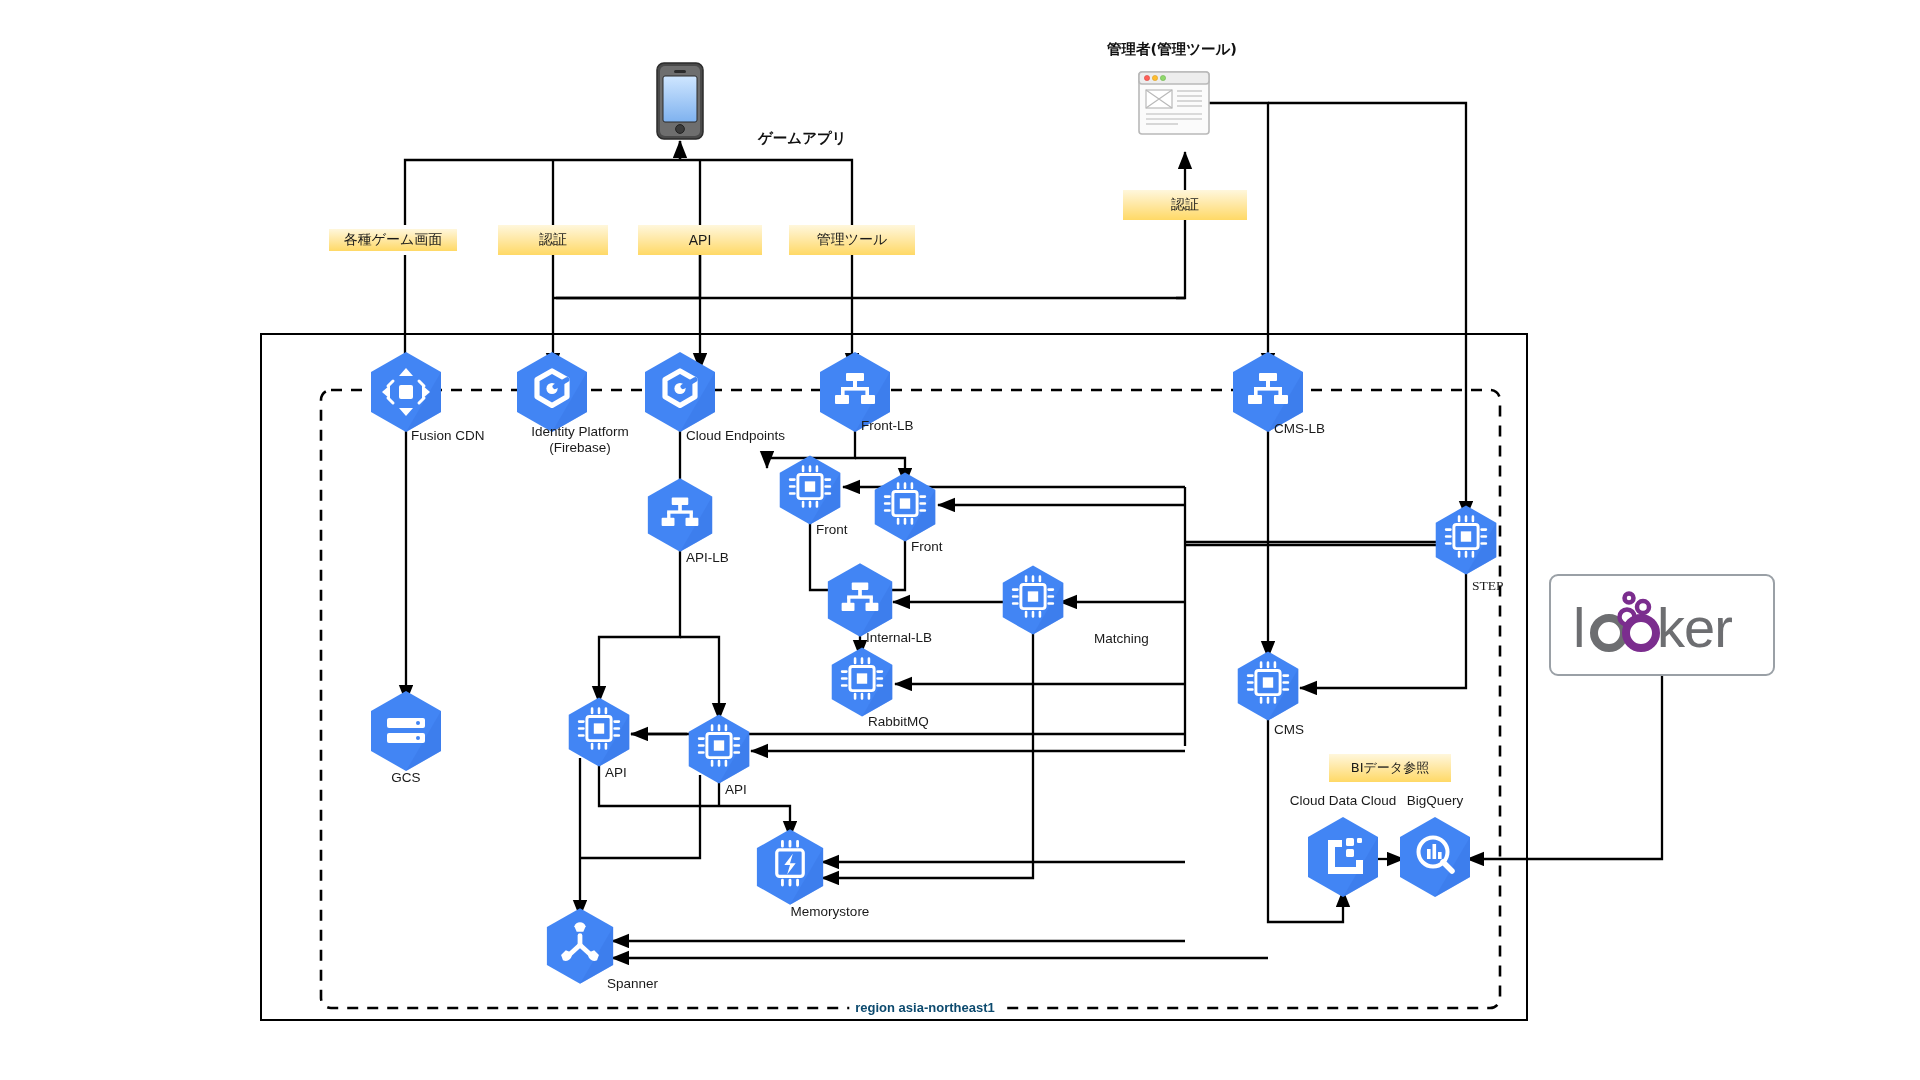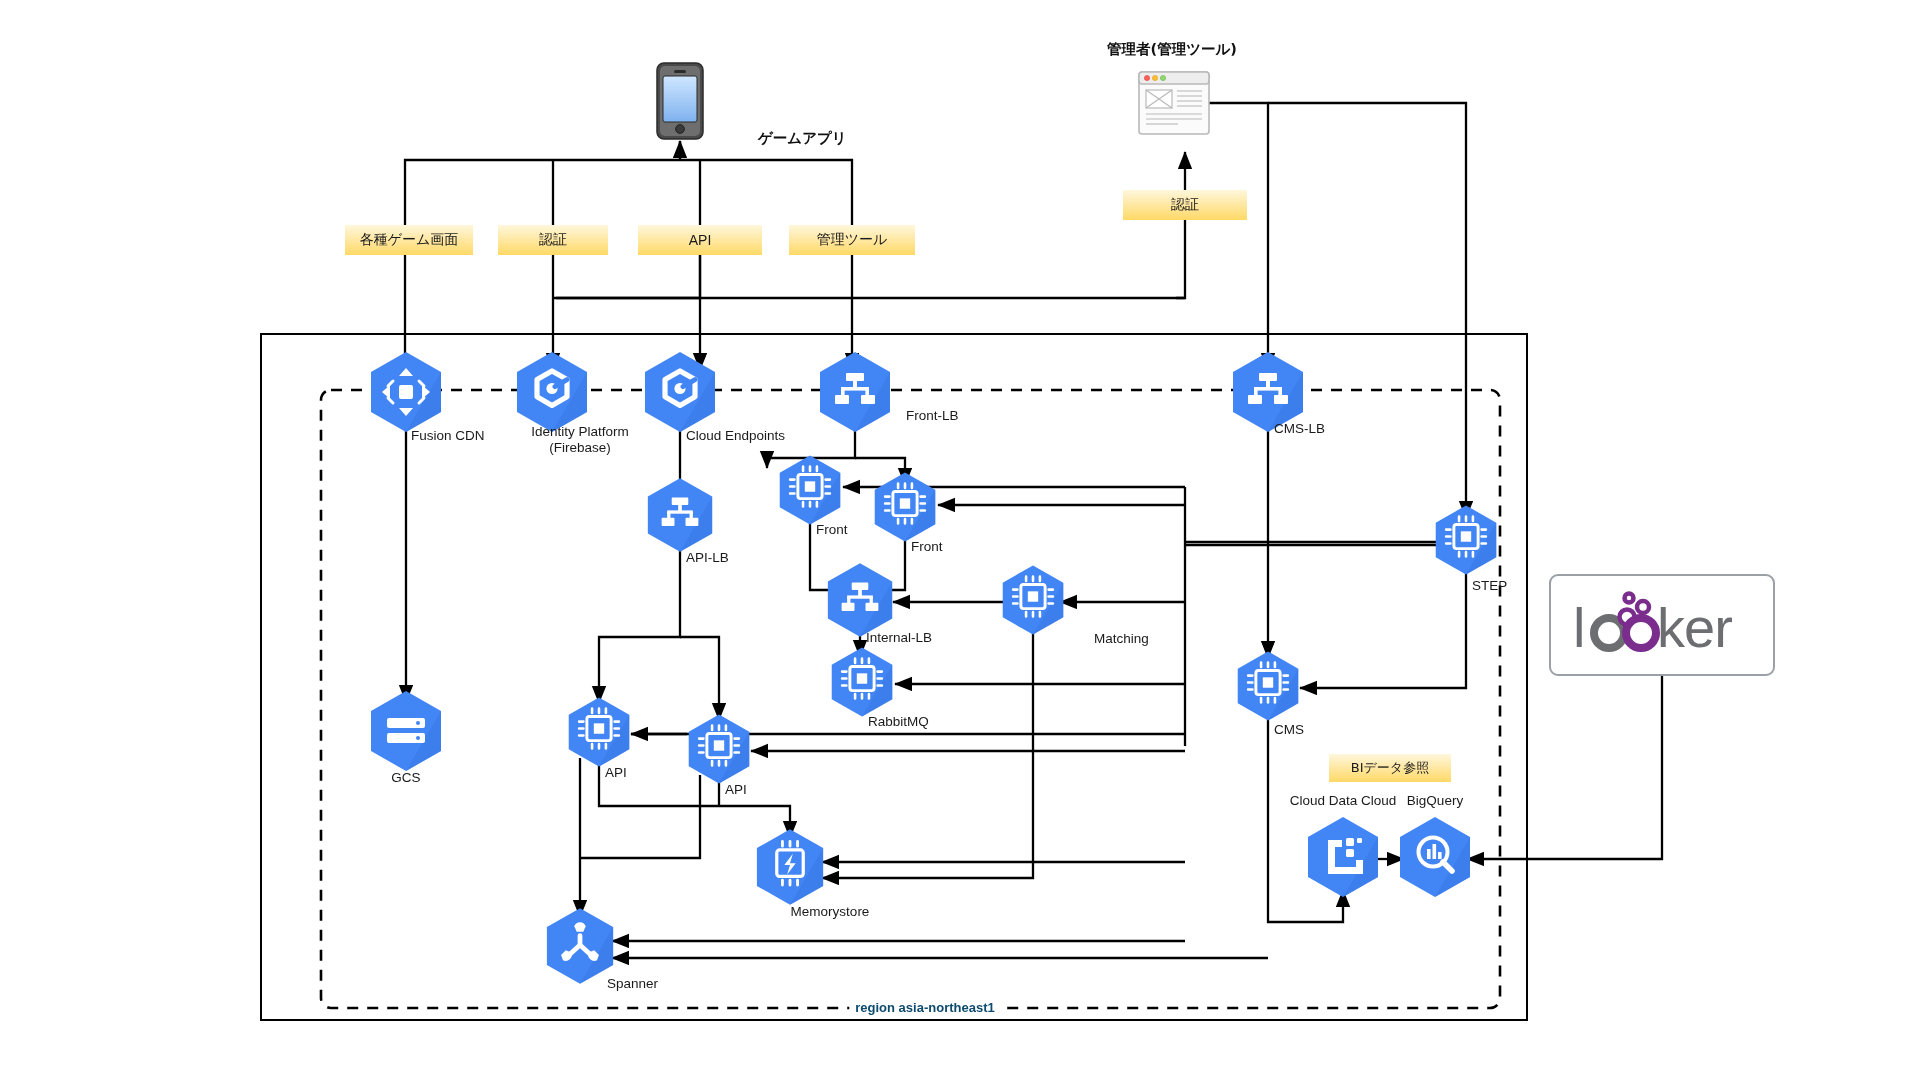--- a/index.html
+++ b/index.html
@@ -167,21 +167,21 @@
           <line x1="39" y1="25" x2="64" y2="25"></line>
         <line x1="39" y1="30" x2="64" y2="30"></line>
           <line x1="39" y1="35" x2="64" y2="35"></line>
         <line x1="8" y1="43" x2="64" y2="43"></line>
           <line x1="8" y1="48" x2="64" y2="48"></line>
         <line x1="8" y1="53" x2="40" y2="53"></line>
       </g>
     </svg>
   </div>
 
-  <div class="ybox jp" style="left:409px;top:240px;width:128px;height:30px;">
+  <div class="ybox jp" style="left:393px;top:240px;width:128px;height:22px;">
     <span>各種ゲーム画面</span>
   </div>
   <div class="ybox jp" style="left:553px;top:240px;width:110px;height:30px;">
     <span>認証</span>
   </div>
   <div class="ybox" style="left:700px;top:240px;width:124px;height:30px;">
     <span>API</span>
   </div>
   <div class="ybox jp" style="left:852px;top:240px;width:126px;height:30px;">
     <span>管理ツール</span>
@@ -239,21 +239,21 @@
           <rect x="28" y="22" width="18" height="8" rx="1"></rect>
         <rect x="17" y="44" width="14" height="9" rx="1"></rect>
         <rect x="43" y="44" width="14" height="9" rx="1"></rect>
         <rect x="35" y="30" width="4" height="8"></rect>
         <rect x="23" y="36" width="28" height="3.6"></rect>
         <rect x="23" y="38" width="3.6" height="7"></rect>
         <rect x="47.4" y="38" width="3.6" height="7"></rect>
         </g>
     </svg>
   </div>
-  <div class="nlabel" style="left:861px;top:408px;margin-left:45px;">Front-LB</div>
+  <div class="nlabel" style="left:861px;top:418px;">Front-LB</div>
 
   <div class="hexwrap" style="left:1268px;top:394px;">
     <svg width="74" height="82" viewBox="0 0 74 82">
       <polygon points="37,1 72,21 72,61 37,81 2,61 2,21" fill="#4285F4"></polygon>
       <polygon points="72,21 72,61 37,81" fill="#3B78E7" opacity=".55"></polygon>
       <g fill="#fff">
           <rect x="28" y="22" width="18" height="8" rx="1"></rect>
         <rect x="17" y="44" width="14" height="9" rx="1"></rect>
         <rect x="43" y="44" width="14" height="9" rx="1"></rect>
         <rect x="35" y="30" width="4" height="8"></rect>
@@ -365,21 +365,21 @@
         <polygon points="72,21 72,61 37,81" fill="#3B78E7" opacity=".55"></polygon>
         <g fill="none" stroke="#fff" stroke-width="3.4">
           <rect x="23" y="23" width="28" height="28" rx="3"></rect>
         </g>
         <rect x="31" y="31" width="12" height="12" fill="#fff"></rect>
         <g stroke="#fff" stroke-width="3" stroke-linecap="round">
           <path d="M29,19 v-5 M37,19 v-5 M45,19 v-5 M29,55 v5 M37,55 v5 M45,55 v5 M19,29 h-5 M19,37 h-5 M19,45 h-5 M55,29 h5 M55,37 h5 M55,45 h5"></path>
         </g>
       </svg>
   </div>
-  <div class="nlabel" style="left:1472px;top:578px;">STEP</div>
+  <div class="nlabel" style="left:1472px;top:578px;font-family:Liberation Serif, serif;">STEP</div>
 
   <div class="hexwrap" style="left:1268px;top:688px;">
     <svg width="64" height="71" viewBox="0 0 74 82">
         <polygon points="37,1 72,21 72,61 37,81 2,61 2,21" fill="#4285F4"></polygon>
         <polygon points="72,21 72,61 37,81" fill="#3B78E7" opacity=".55"></polygon>
         <g fill="none" stroke="#fff" stroke-width="3.4">
           <rect x="23" y="23" width="28" height="28" rx="3"></rect>
         </g>
         <rect x="31" y="31" width="12" height="12" fill="#fff"></rect>
         <g stroke="#fff" stroke-width="3" stroke-linecap="round">

